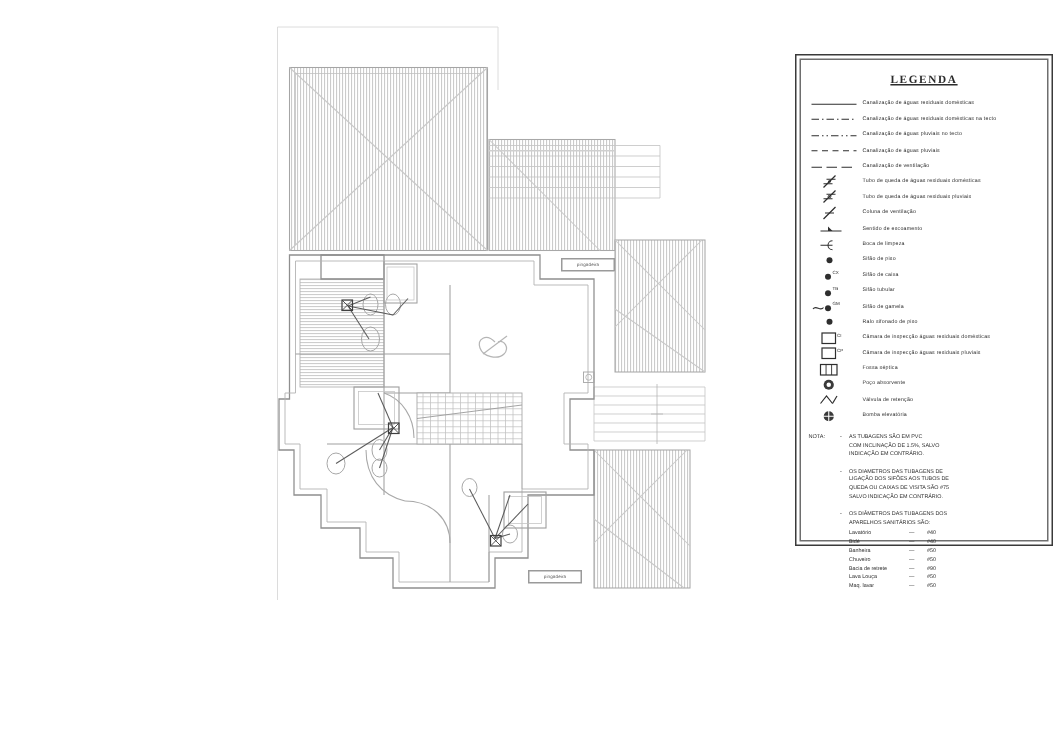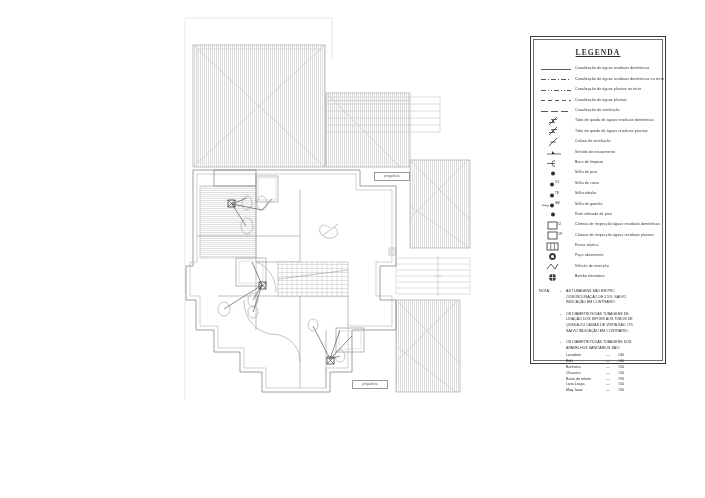--- a/index.html
+++ b/index.html
@@ -24,21 +24,21 @@
     width: 505px;
     height: 498px;
   }
   #plan svg { display: block; }
 
   
   #legend-panel {
     position: absolute;
     left: 530px;
     top: 36px;
-    width: 136px;
+    width: 172px;
     height: 328px;
     border: 1px solid #3a3a3a;
     background: #ffffff;
     box-sizing: border-box;
   }
   #legend-inner {
     position: absolute;
     left: 2px;
     top: 2px;
     right: 2px;

